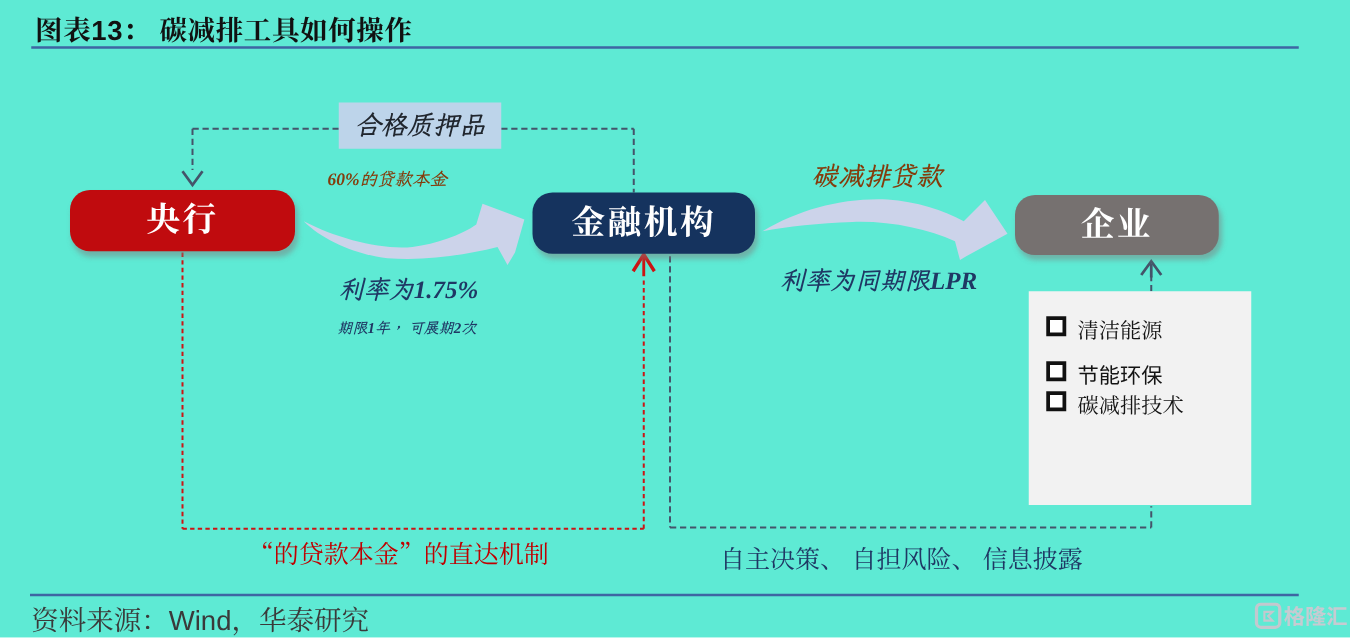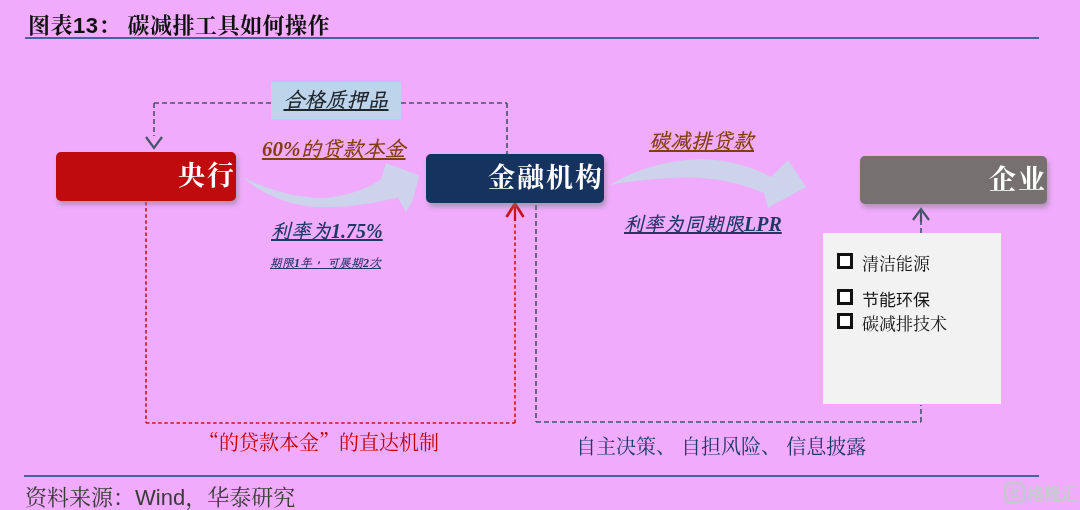--- a/index.html
+++ b/index.html
@@ -1,29 +1,29 @@
 <!DOCTYPE html>
 <html lang="zh-CN"><head><meta charset="utf-8">
 <style>
 html,body{margin:0;padding:0;background:#ffffff;}
-#page{position:relative;width:1080px;height:510px;overflow:hidden;background:#f0abfc;
+#page{position:relative;width:1080px;height:510px;overflow:hidden;background:#5eead4;
   font-family:"Liberation Sans","Noto Serif CJK SC",serif;}
 .abs{position:absolute;}
 .song{font-family:"Liberation Sans","Noto Serif CJK SC",serif;}
 .cjk1{font-family:"Noto Serif CJK SC","Liberation Serif",serif;}
-.kai{font-family:"Liberation Serif","LXGW WenKai TC",serif;font-weight:700;font-style:italic;text-decoration:underline;}
+.kai{font-family:"Liberation Serif","LXGW WenKai TC",serif;font-weight:700;font-style:italic;}
 #title{left:28px;top:8px;font-size:22px;color:#111111;font-weight:700;
   font-family:"Liberation Sans","Noto Serif CJK SC",serif;letter-spacing:0.5px;}
 .rule{position:absolute;background:#3e66a2;}
-.box{position:absolute;border-radius:5px;color:#ffffff;text-align:right;
+.box{position:absolute;border-radius:16px;color:#ffffff;text-align:center;
   font-size:27px;font-weight:700;letter-spacing:2px;
   box-shadow:2px 4px 4px rgba(125,125,125,0.5);}
 #bx1{left:56px;top:152px;width:180px;height:49px;line-height:49px;background:#c00b0e;}
 #bx2{left:426px;top:154px;width:178px;height:49px;line-height:49px;background:#15335e;}
-#bx3{left:860px;top:156px;width:163px;height:48px;line-height:48px;background:#767170;letter-spacing:2px;padding-left:24px;}
+#bx3{left:812px;top:156px;width:163px;height:48px;line-height:48px;background:#767170;letter-spacing:2px;}
 #collat{left:271px;top:82px;width:130px;height:37px;background:#bdd4ea;
   text-align:center;line-height:37px;font-size:21px;color:#20262e;}
 #panel{left:823px;top:233px;width:178px;height:171px;background:#f2f2f2;}
 .item{position:absolute;left:837px;height:23px;font-size:17px;color:#141414;white-space:nowrap;}
 .cb{display:inline-block;width:10px;height:10px;border:3px solid #111111;background:#ffffff;
   vertical-align:1px;margin-right:9px;}
 .cbr{border-color:#c00000;}
 .lbl{position:absolute;white-space:nowrap;text-align:center;}
 .brown{color:#843c0c;font-size:19px;}
 .navy{color:#1f3864;font-size:19px;}
@@ -73,21 +73,21 @@
 
   <path d="M913,220 L921,209 L929,220" stroke="#44546a" stroke-width="2.2" fill="none"></path>
   <path d="M921,211 V222" stroke="#44546a" stroke-width="2.2" fill="none"></path>
 </svg>
 
 <div class="box" id="bx1">央行</div>
 <div class="box" id="bx2">金融机构</div>
 <div class="box" id="bx3">企业</div>
 <div class="abs kai" id="collat">合格质押品</div>
 
-<div class="lbl kai brown" style="left:262px;top:134px;font-size:21px;text-align:right;">60%的贷款本金</div>
+<div class="lbl kai brown" style="left:262px;top:134px;font-size:14px;text-align:right;">60%的贷款本金</div>
 <div class="lbl kai navy" style="left:271px;top:217px;font-size:20px;">利率为1.75%</div>
 <div class="lbl kai navy" style="left:244px;top:255px;font-size:12px;margin-left:26px;">期限1年，&nbsp;可展期2次</div>
 <div class="lbl kai brown" style="left:649px;top:126px;font-size:21px;">碳减排贷款</div>
 <div class="lbl kai navy" style="left:624px;top:210px;font-size:20px;">利率为同期限LPR</div>
 
 <div class="lbl cjk1" style="left:199px;top:427px;width:220px;font-size:20px;color:#c00000;">“的贷款本金”的直达机制</div>
 <div class="lbl cjk1" style="left:576px;top:431px;width:288px;font-size:20px;color:#1f3864;">自主决策、&nbsp;自担风险、&nbsp;信息披露</div>
 
 <div class="abs" id="panel"></div>
 <div class="item" style="top:250px;"><span class="cb"></span>清洁能源</div>

